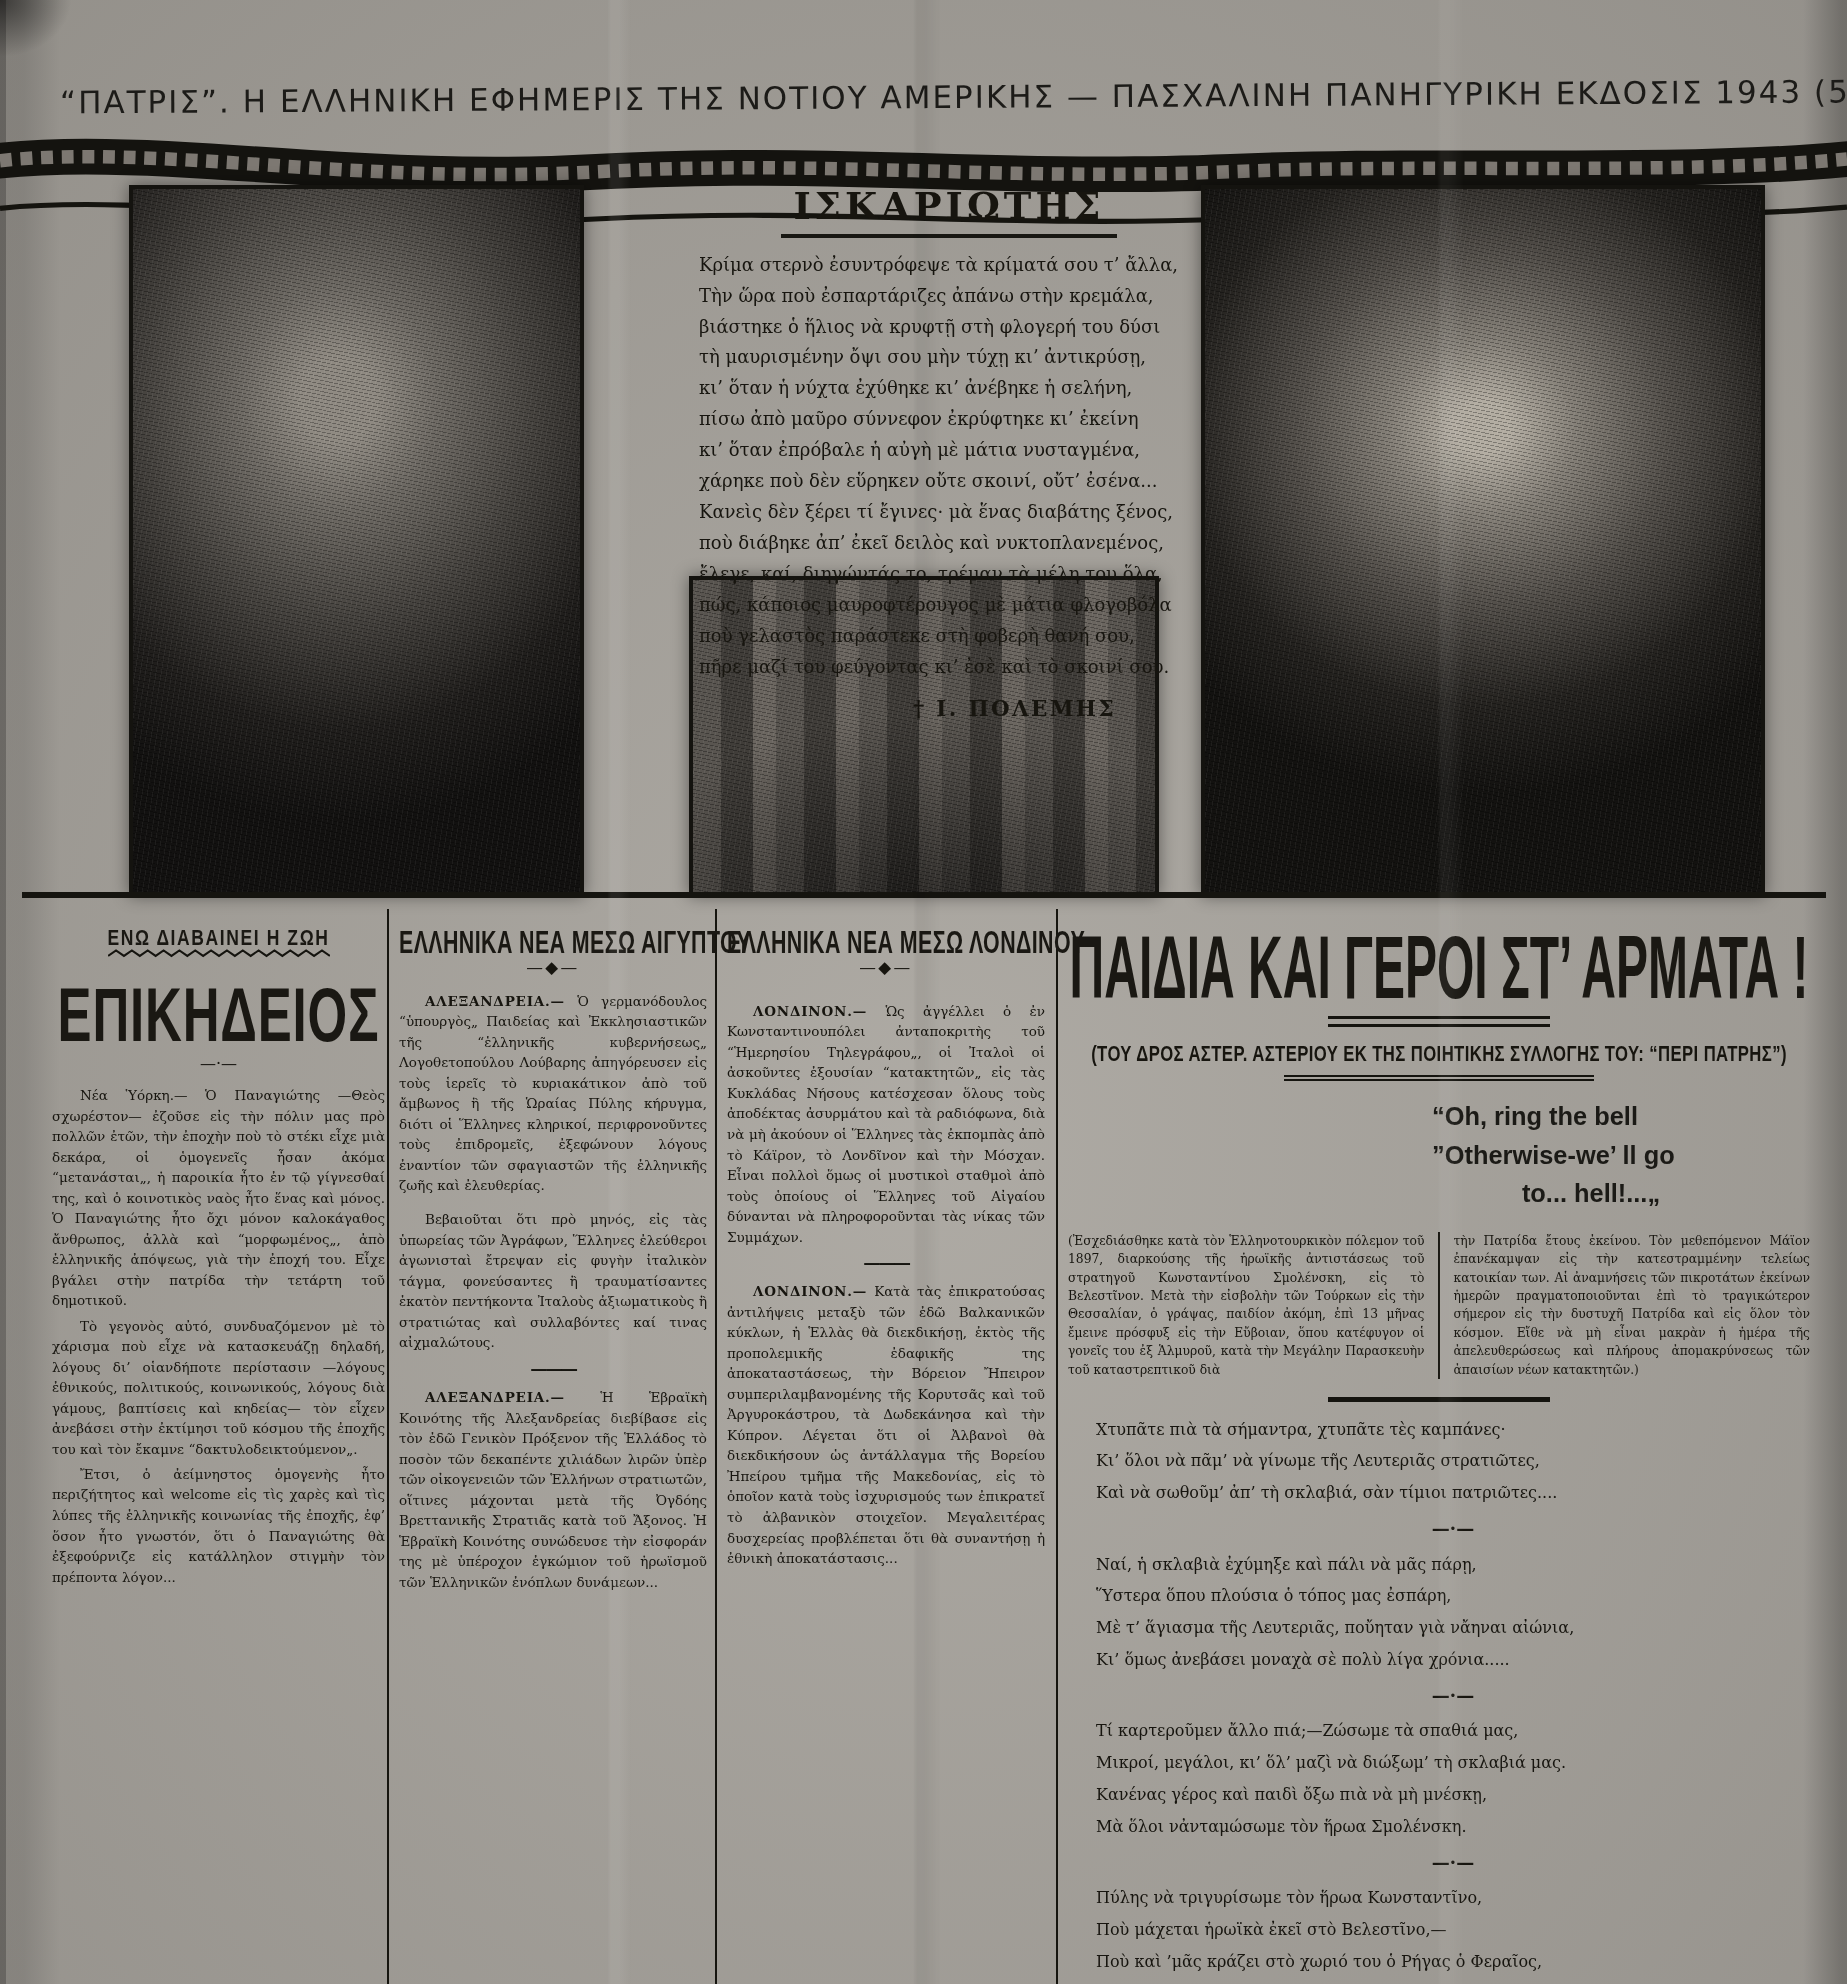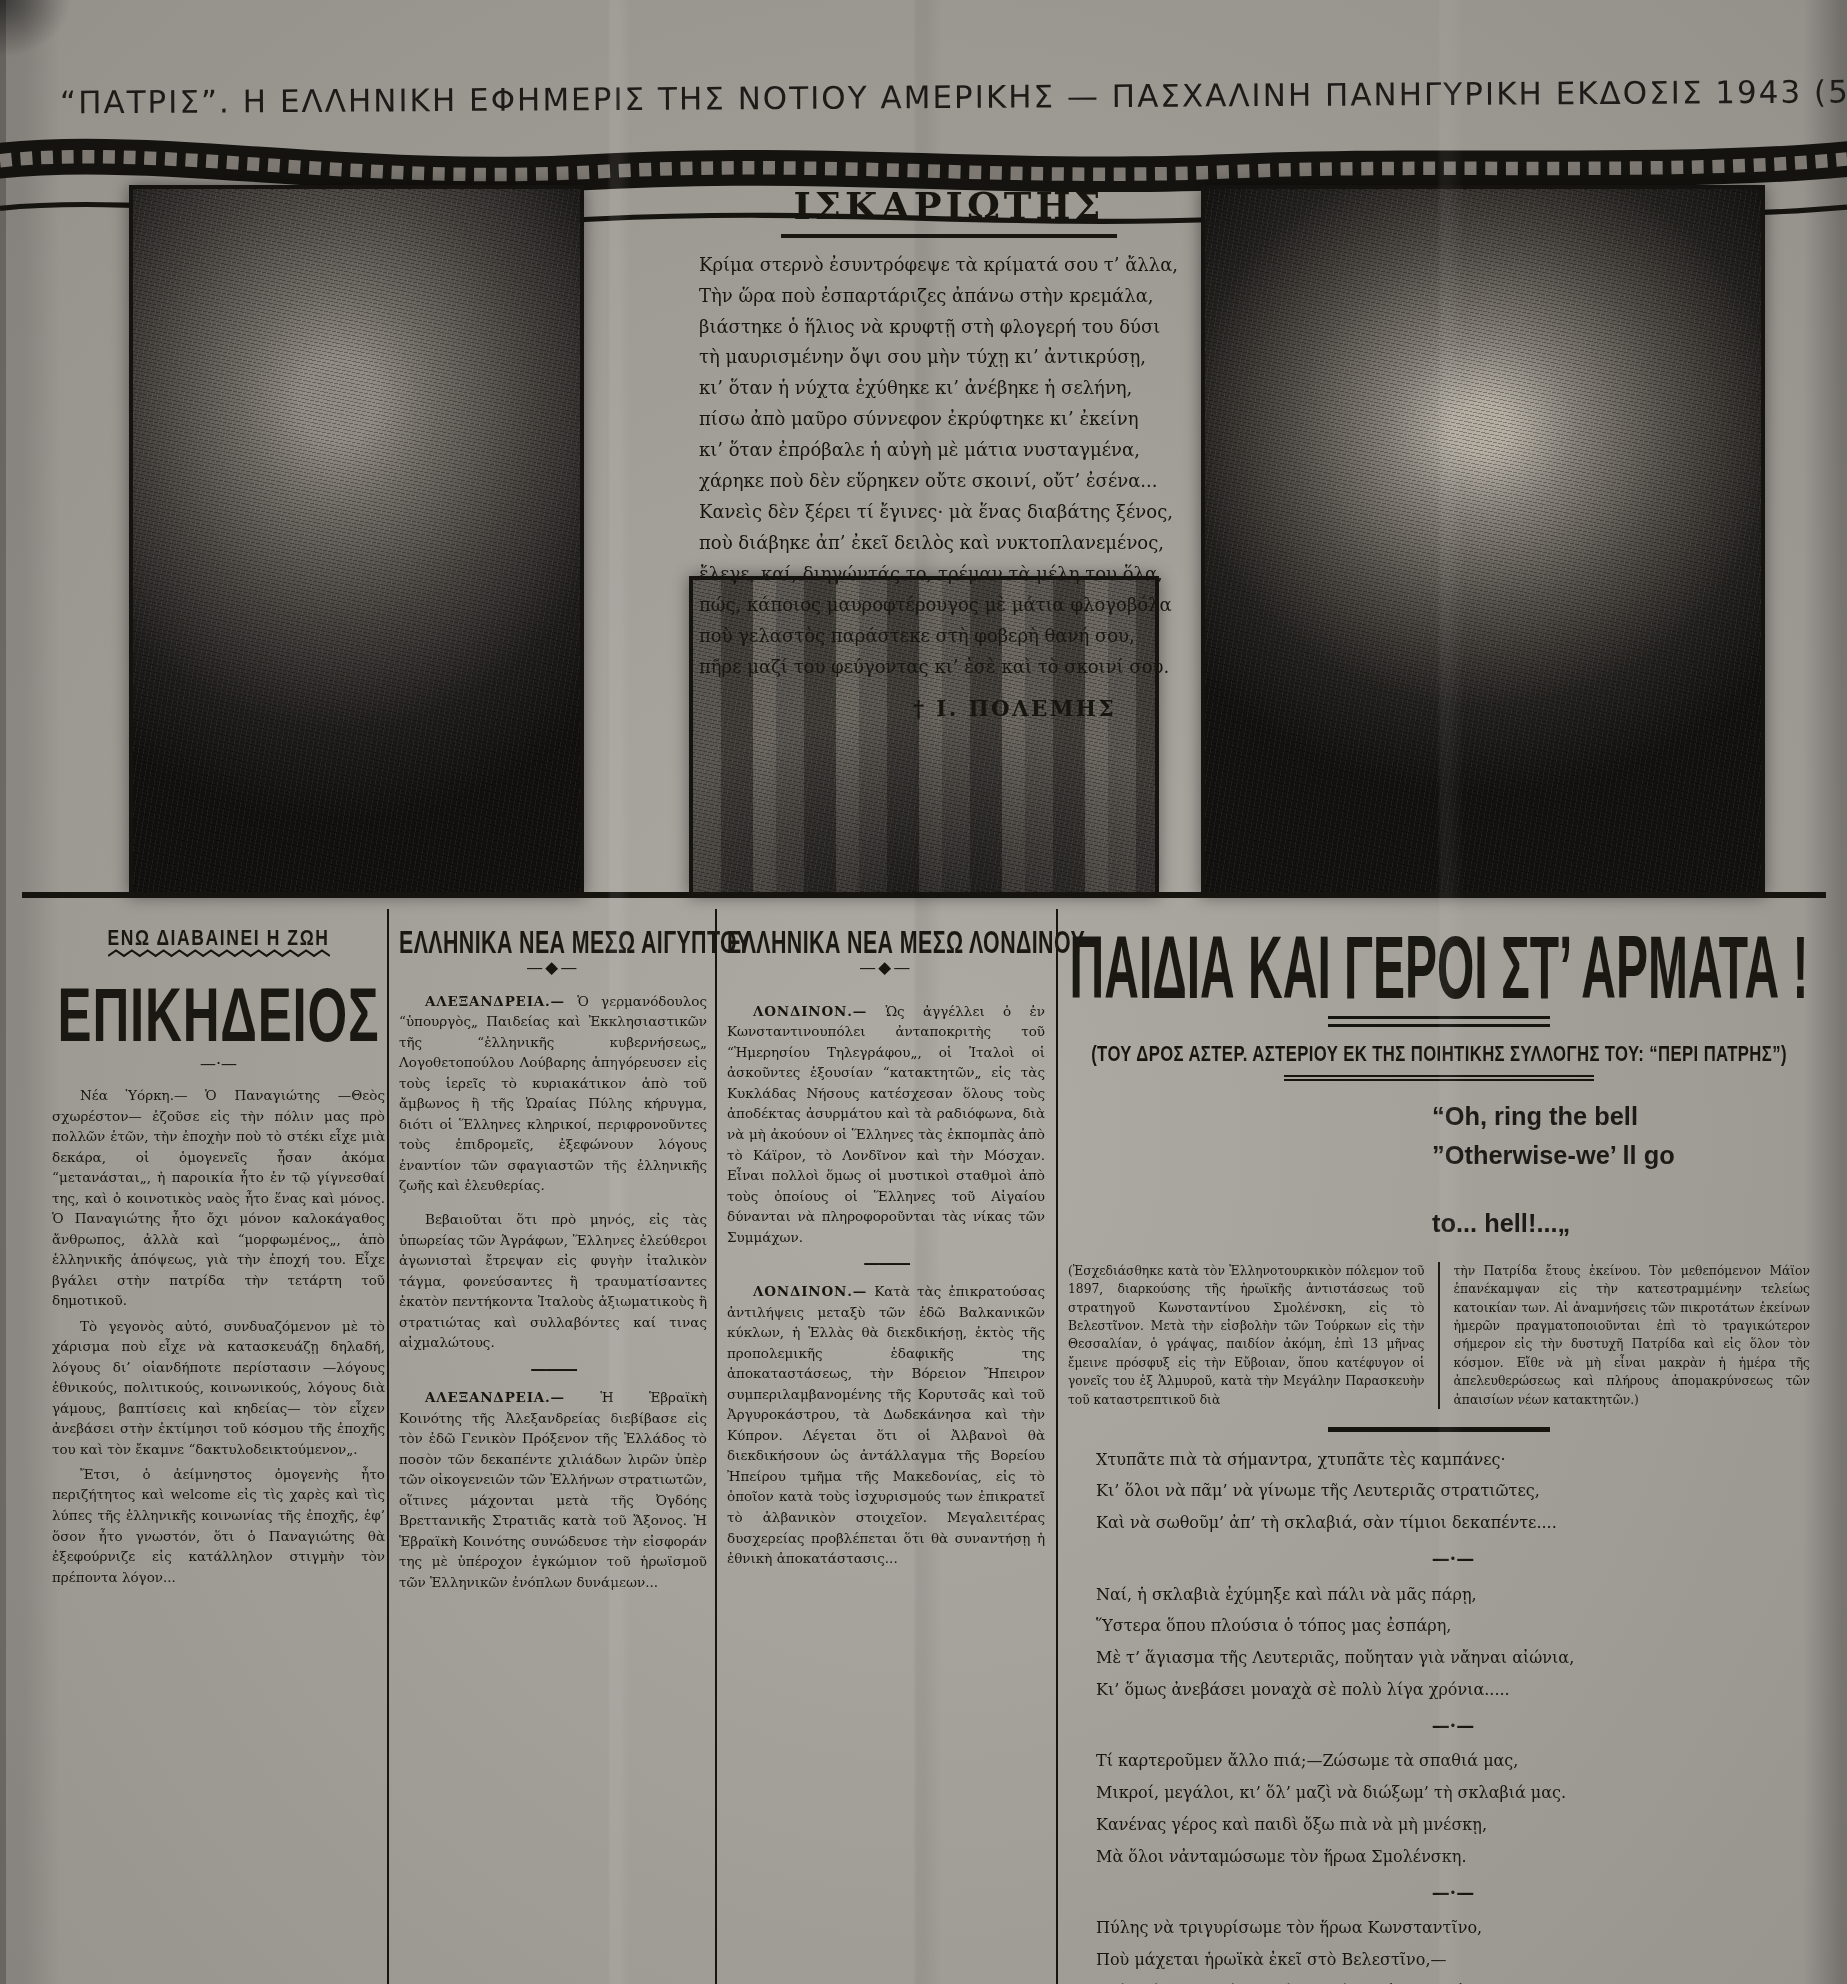--- a/index.html
+++ b/index.html
@@ -64,21 +64,21 @@
   
   .col4{left:1068px;top:917px;width:742px;}
   .headline4{font-size:48px;letter-spacing:0px;transform:scaleY(1.85);white-space:nowrap;margin-bottom:44px;}
   .dblrule{width:222px;margin:0 auto 17.5px;border-top:3.2px solid #15140f;border-bottom:3.2px solid #15140f;height:4.8px;}
   .subtitle4{font-family:"Liberation Sans","DejaVu Sans",sans-serif;font-weight:700;font-size:16.7px;
     text-align:center;transform:scaleY(1.3);letter-spacing:0.4px;white-space:nowrap;}
   .dblrule2{width:310px;margin:10.3px auto 16px;border-top:2px solid #15140f;border-bottom:2px solid #15140f;height:2.8px;}
   .equote{width:318px;margin-left:auto;margin-right:60px;font-family:"Liberation Sans","DejaVu Sans",sans-serif;
     font-weight:700;font-size:25.4px;line-height:1.5;color:#1b1a16;}
   .equote div{white-space:nowrap;}
-  .equote .eq3{margin-top:30px;}
+  .equote .eq3{text-align:center;}
   .intro{display:grid;grid-template-columns:1fr 2px 1fr;column-gap:13.5px;margin:20px 0 4px;}
   .intro-div{background:#16150f;}
   .intro p{margin:0;font-size:12.3px;line-height:1.5;text-align:justify;}
   .bigshortrule{width:222px;height:4.4px;background:#15140f;margin:18px auto 16px;}
   .poem{padding-left:28px;}
   .poem-line{font-size:16px;line-height:1.45;margin:8.7px 0;white-space:nowrap;}
   .poem-sep{text-align:center;font-size:18px;font-weight:700;margin:13.5px 0;}
   .scan-topleft{left:0;top:0;width:119px;height:95px;background:radial-gradient(80% 80% at 0% 0%, rgba(0,0,0,.55), transparent 75%);}
 </style>
 </head>
@@ -205,21 +205,21 @@
     <div class="intro">
       <p>(Ἐσχεδιάσθηκε κατὰ τὸν Ἑλληνοτουρκικὸν πόλεμον τοῦ 1897, διαρκούσης τῆς ἡρωϊκῆς ἀντιστάσεως τοῦ στρατηγοῦ Κωνσταντίνου Σμολένσκη, εἰς τὸ Βελεστῖνον. Μετὰ τὴν εἰσβολὴν τῶν Τούρκων εἰς τὴν Θεσσαλίαν, ὁ γράψας, παιδίον ἀκόμη, ἐπὶ 13 μῆνας ἔμεινε πρόσφυξ εἰς τὴν Εὔβοιαν, ὅπου κατέφυγον οἱ γονεῖς του ἐξ Ἁλμυροῦ, κατὰ τὴν Μεγάλην Παρασκευὴν τοῦ καταστρεπτικοῦ διὰ</p>
       <div class="intro-div"></div>
       <p>τὴν Πατρίδα ἔτους ἐκείνου. Τὸν μεθεπόμενον Μάϊον ἐπανέκαμψαν εἰς τὴν κατεστραμμένην τελείως κατοικίαν των. Αἱ ἀναμνήσεις τῶν πικροτάτων ἐκείνων ἡμερῶν πραγματοποιοῦνται ἐπὶ τὸ τραγικώτερον σήμερον εἰς τὴν δυστυχῆ Πατρίδα καὶ εἰς ὅλον τὸν κόσμον. Εἴθε νὰ μὴ εἶναι μακρὰν ἡ ἡμέρα τῆς ἀπελευθερώσεως καὶ πλήρους ἀπομακρύνσεως τῶν ἀπαισίων νέων κατακτητῶν.)</p>
     </div>
     <div class="bigshortrule"></div>
     <div class="poem">
 
     <div class="poem-line">Χτυπᾶτε πιὰ τὰ σήμαντρα, χτυπᾶτε τὲς καμπάνες·</div>
         <div class="poem-line">Κι’ ὅλοι νὰ πᾶμ’ νὰ γίνωμε τῆς Λευτεριᾶς στρατιῶτες,</div>
-        <div class="poem-line">Καὶ νὰ σωθοῦμ’ ἀπ’ τὴ σκλαβιά, σὰν τίμιοι δεκαπέντε....</div>
+        <div class="poem-line">Καὶ νὰ σωθοῦμ’ ἀπ’ τὴ σκλαβιά, σὰν τίμιοι πατριῶτες....</div>
         <div class="poem-sep">—·—</div>
         <div class="poem-line">Ναί, ἡ σκλαβιὰ ἐχύμηξε καὶ πάλι νὰ μᾶς πάρῃ,</div>
         <div class="poem-line">Ὕστερα ὅπου πλούσια ὁ τόπος μας ἐσπάρη,</div>
         <div class="poem-line">Μὲ τ’ ἅγιασμα τῆς Λευτεριᾶς, ποὔηταν γιὰ νἄηναι αἰώνια,</div>
         <div class="poem-line">Κι’ ὅμως ἀνεβάσει μοναχὰ σὲ πολὺ λίγα χρόνια.....</div>
         <div class="poem-sep">—·—</div>
         <div class="poem-line">Τί καρτεροῦμεν ἄλλο πιά;—Ζώσωμε τὰ σπαθιά μας,</div>
         <div class="poem-line">Μικροί, μεγάλοι, κι’ ὅλ’ μαζὶ νὰ διώξωμ’ τὴ σκλαβιά μας.</div>
         <div class="poem-line">Κανένας γέρος καὶ παιδὶ ὄξω πιὰ νὰ μὴ μνέσκῃ,</div>
         <div class="poem-line">Μὰ ὅλοι νἀνταμώσωμε τὸν ἥρωα Σμολένσκη.</div>

